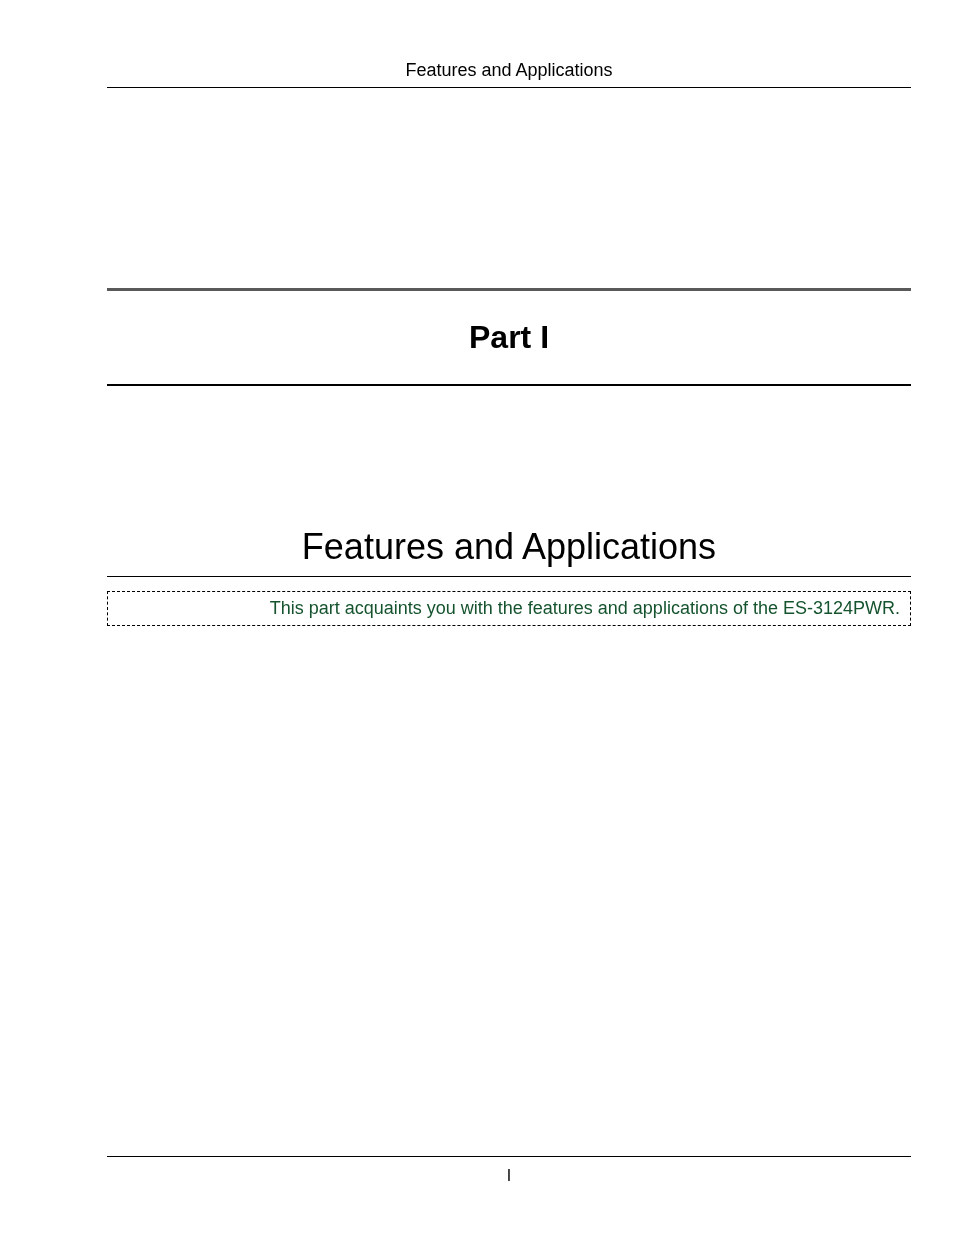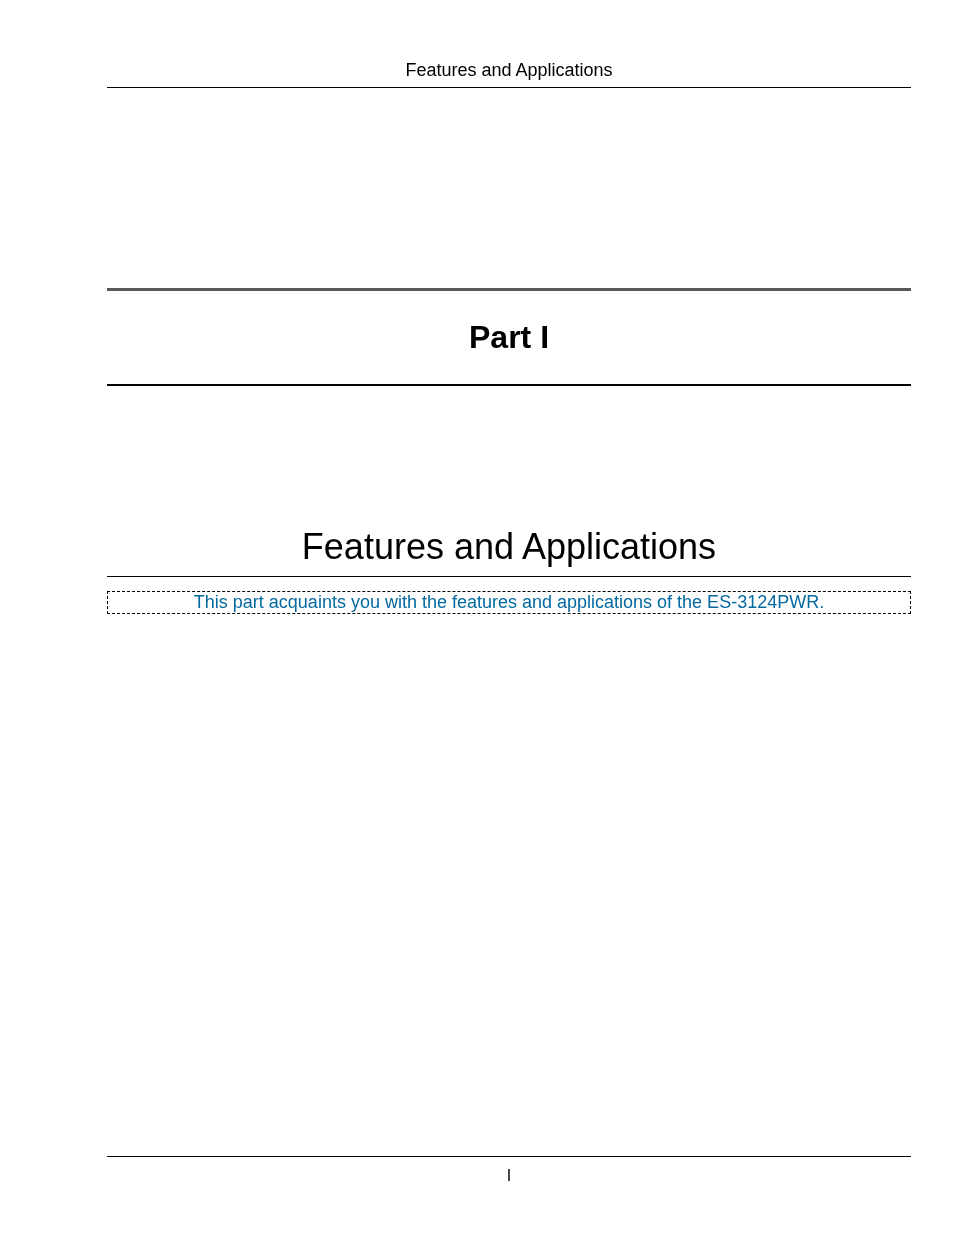--- a/index.html
+++ b/index.html
@@ -55,24 +55,24 @@
       font-weight: normal;
       color: #000000;
       padding-bottom: 8px;
     }
     .section-title-rule {
       border-bottom: 1px solid #000000;
       margin-bottom: 14px;
     }
     .dashed-box {
       border: 1px dashed #000000;
-      padding: 0 10px;
-      text-align: center;
+      padding: 6px 10px;
+      text-align: right;
       font-size: 18px;
-      color: #0369a1;
+      color: #14532d;
     }
     .footer {
       position: absolute;
       bottom: 50px;
       left: 75px;
       right: 75px;
     }
     .footer-rule {
       border-top: 1px solid #000000;
       padding-top: 10px;

